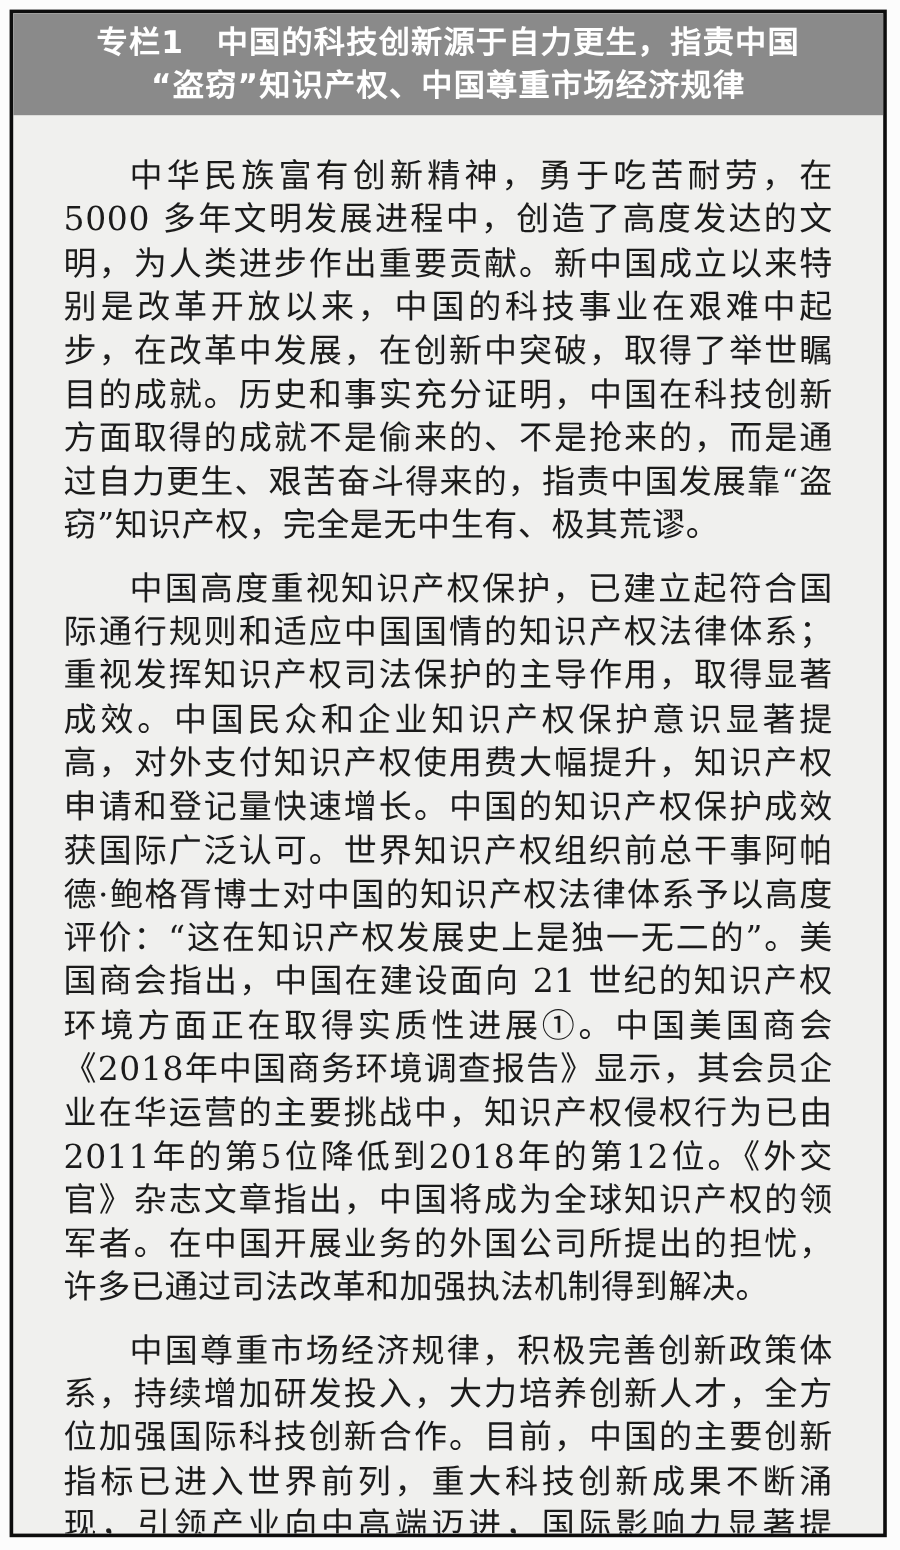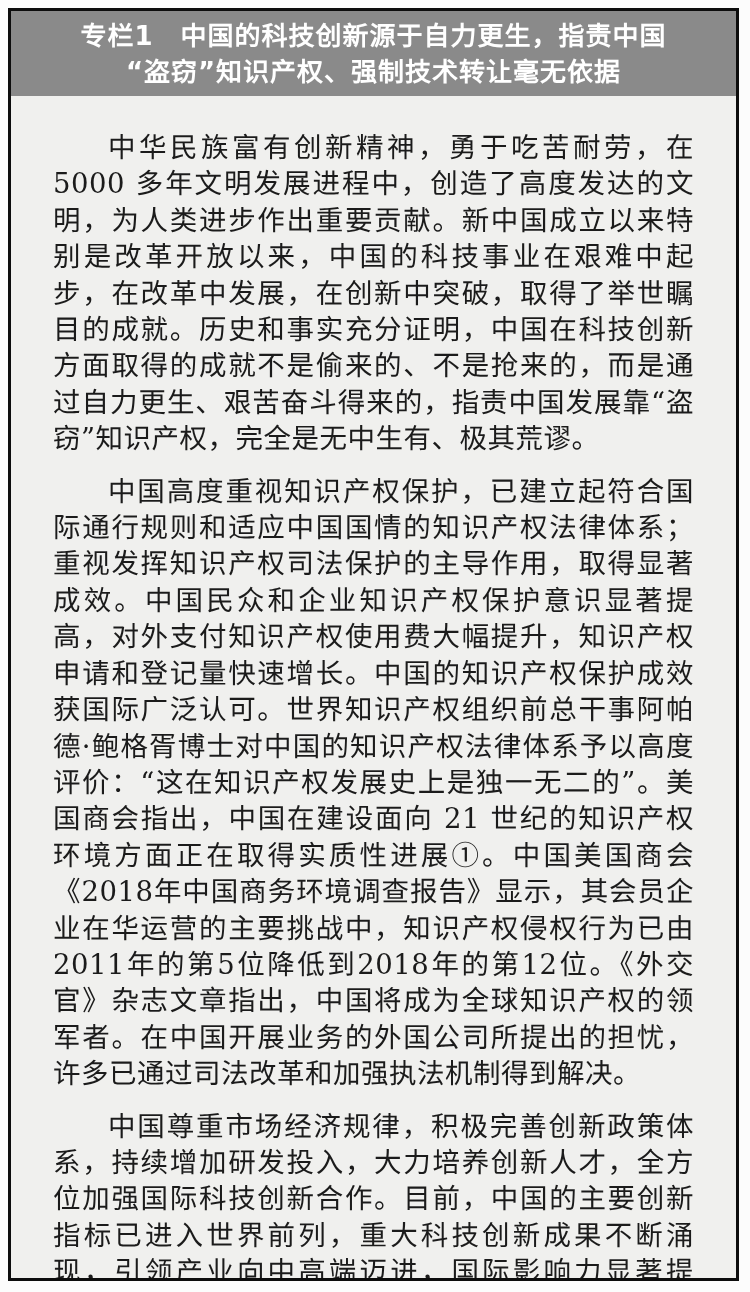--- a/index.html
+++ b/index.html
@@ -58,21 +58,21 @@
     margin: 16px;
   }
 </style>
 </head>
 <body>
 
 <div class="page">
   <section class="panel">
     <header class="panel-header">
       <div class="panel-title-line">专栏1　中国的科技创新源于自力更生，指责中国</div>
-      <div class="panel-title-line">“盗窃”知识产权、强制技术转让毫无依据</div>
+      <div class="panel-title-line">“盗窃”知识产权、中国尊重市场经济规律</div>
     </header>
     <div class="panel-body">
       <p>中华民族富有创新精神，勇于吃苦耐劳，在 5000 多年文明发展进程中，创造了高度发达的文明，为人类进步作出重要贡献。新中国成立以来特别是改革开放以来，中国的科技事业在艰难中起步，在改革中发展，在创新中突破，取得了举世瞩目的成就。历史和事实充分证明，中国在科技创新方面取得的成就不是偷来的、不是抢来的，而是通过自力更生、艰苦奋斗得来的，指责中国发展靠“盗窃”知识产权，完全是无中生有、极其荒谬。</p>
       <p>中国高度重视知识产权保护，已建立起符合国际通行规则和适应中国国情的知识产权法律体系；重视发挥知识产权司法保护的主导作用，取得显著成效。中国民众和企业知识产权保护意识显著提高，对外支付知识产权使用费大幅提升，知识产权申请和登记量快速增长。中国的知识产权保护成效获国际广泛认可。世界知识产权组织前总干事阿帕德·鲍格胥博士对中国的知识产权法律体系予以高度评价：“这在知识产权发展史上是独一无二的”。美国商会指出，中国在建设面向 21 世纪的知识产权环境方面正在取得实质性进展①。中国美国商会《2018年中国商务环境调查报告》显示，其会员企业在华运营的主要挑战中，知识产权侵权行为已由2011年的第5位降低到2018年的第12位。《外交官》杂志文章指出，中国将成为全球知识产权的领军者。在中国开展业务的外国公司所提出的担忧，许多已通过司法改革和加强执法机制得到解决。</p>
       <p>中国尊重市场经济规律，积极完善创新政策体系，持续增加研发投入，大力培养创新人才，全方位加强国际科技创新合作。目前，中国的主要创新指标已进入世界前列，重大科技创新成果不断涌现，引领产业向中高端迈进，国际影响力显著提升。2017 年，全社会研发投入达 1. 76 万亿元，规模居世界第二位；发明专利申请量达到 138. 2 万件，连续 7 年居世界首位；发明专利授权 32. 7 万件，同比增长 8. 2%，有效发明专利保有量居世界第三②。</p>
 
     </div>
   </section>
 </div>
 

